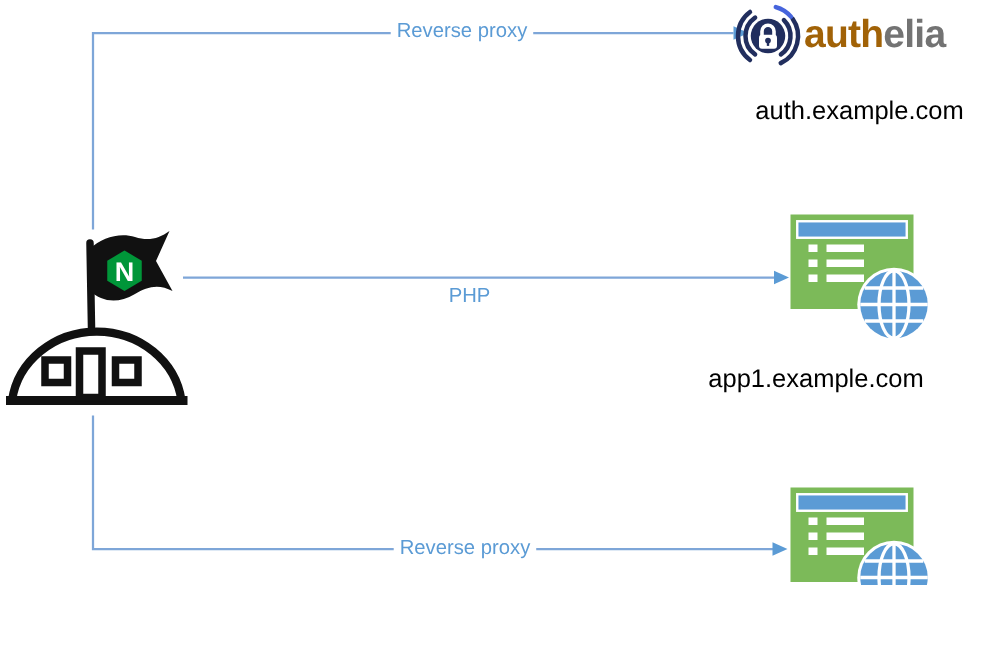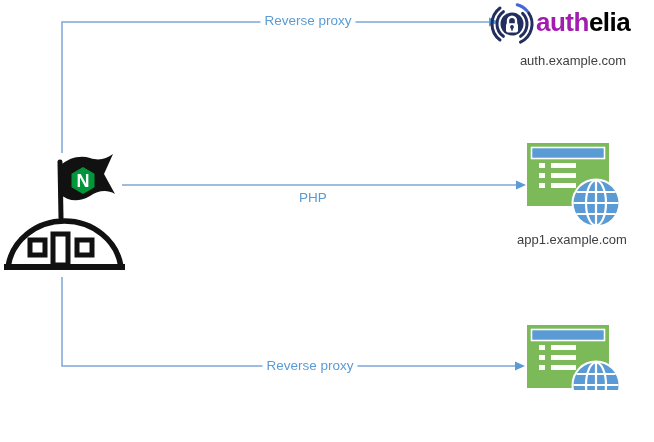--- a/index.html
+++ b/index.html
@@ -18,34 +18,35 @@
     background:#ffffff;
     color:#5B9BD5;
     font-size:13.5px;
     line-height:1.1;
     padding:0 4px;
     white-space:nowrap;
   }
   .caption{
     position:absolute;
     transform:translateX(-50%);
-    color:#404040;
-    font-size:13px;
+    color:#000000;
+    font-size:17px;
     white-space:nowrap;
+    margin-top:11px;
   }
   .wordmark{
     position:absolute;
     left:536px;top:7px;
     font-size:26px;
     font-weight:700;
     letter-spacing:-0.5px;
     white-space:nowrap;
   }
-  .wordmark .wm-dark{color:#a21caf;}
-  .wordmark .wm-accent{color:#000000;}
+  .wordmark .wm-dark{color:#a16207;}
+  .wordmark .wm-accent{color:#737373;}
 </style>
 </head>
 <body>
 
 <div id="canvas">
 
   <svg class="abs" style="left:0;top:0;" width="654" height="442" viewBox="0 0 654 442">
     <g stroke="#7EA6D8" stroke-width="1.5" fill="none">
       <path d="M62,153 L62,22 L489,22"></path>
       <path d="M122,185 L517,185"></path>
@@ -126,21 +127,21 @@
         <g stroke="#ffffff" stroke-width="2.2" fill="none">
           <ellipse cx="72" cy="63" rx="10" ry="22.5"></ellipse>
           <line x1="72" y1="40.5" x2="72" y2="85.5"></line>
           <line x1="49.5" y1="63" x2="94.5" y2="63"></line>
           <line x1="52.5" y1="52" x2="91.5" y2="52"></line>
           <line x1="52.5" y1="74" x2="91.5" y2="74"></line>
         </g>
       </g>
     </svg>
   </div>
-  <div class="caption" style="left:572px;top:232px;">app1.example.com</div>
+  <div class="caption" style="left:544px;top:232px;">app1.example.com</div>
 
   <div class="abs" style="left:524px;top:322px;">
     <svg width="100" height="92" viewBox="0 0 100 92">
       <rect x="3" y="3" width="82" height="63" fill="#7CBA59"></rect>
       <rect x="7.5" y="7.5" width="73" height="11" fill="#5B9BD5" stroke="#ffffff" stroke-width="1.6"></rect>
       <g fill="#ffffff">
         <rect x="15" y="23" width="6" height="5"></rect>
           <rect x="27" y="23" width="25" height="5"></rect>
         <rect x="15" y="33" width="6" height="5"></rect>
           <rect x="27" y="33" width="25" height="5"></rect>

